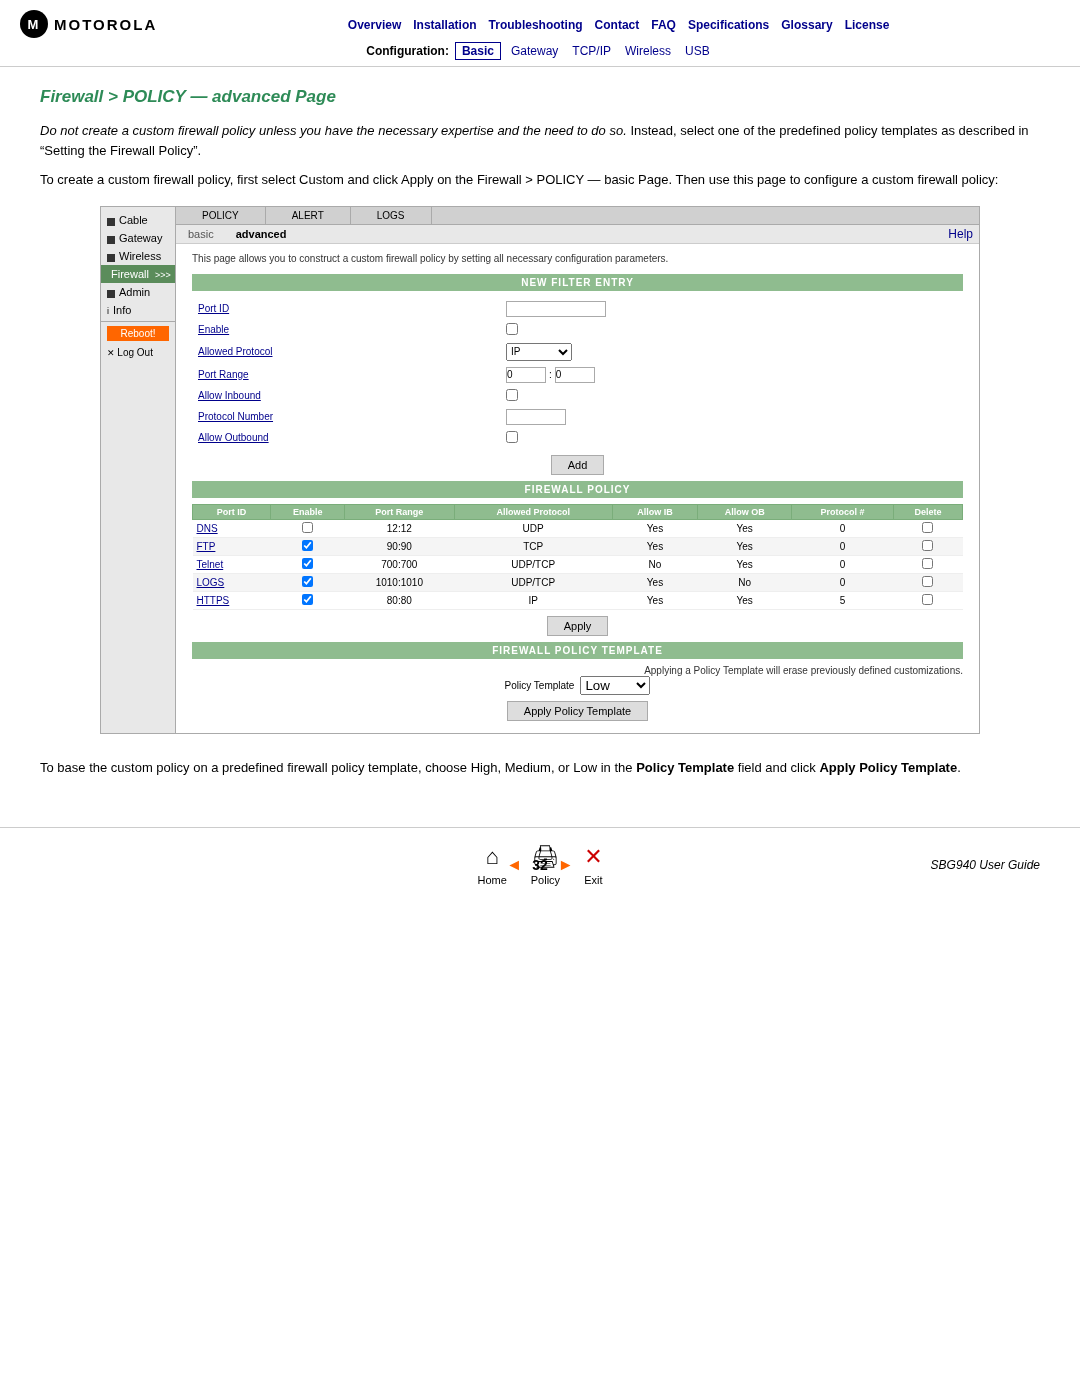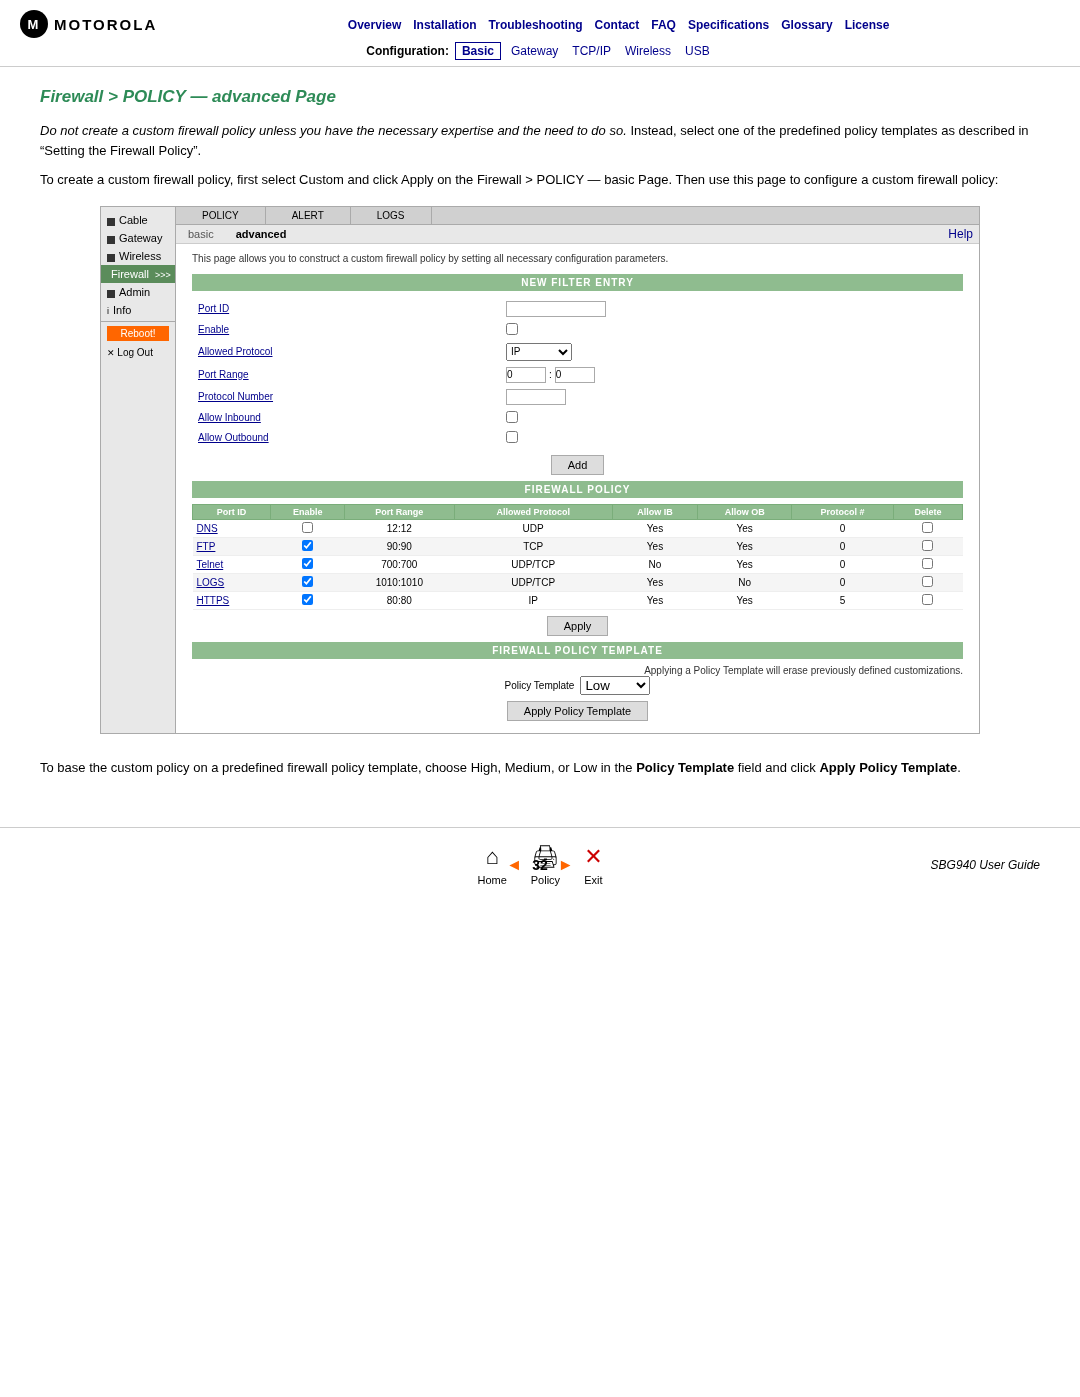--- a/index.html
+++ b/index.html
@@ -524,26 +524,26 @@
             <td>Port Range</td>
             <td>
               <div class="port-range-row">
                 <input type="text" value="0" style="width: 40px;">
                 <span>:</span>
                 <input type="text" value="0" style="width: 40px;">
               </div>
             </td>
           </tr>
           <tr>
+            <td>Allow Inbound</td>
+            <td><input type="checkbox" style=""></td>
+          </tr>
+          <tr>
             <td>Protocol Number</td>
             <td><input type="text" value="" style="width: 60px;"></td>
-          </tr>
-          <tr>
-            <td>Allow Inbound</td>
-            <td><input type="checkbox" style=""></td>
           </tr>
           <tr>
             <td>Allow Outbound</td>
             <td><input type="checkbox" style=""></td>
           </tr>
         </tbody>
           </table>
 
         <button class="add-btn">Add</button>
 

